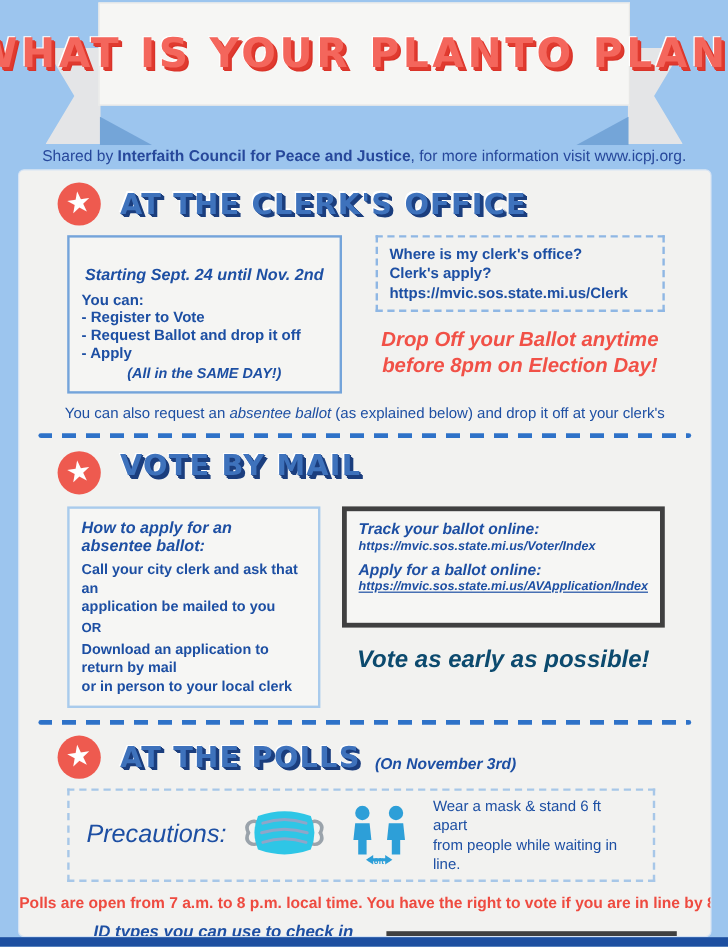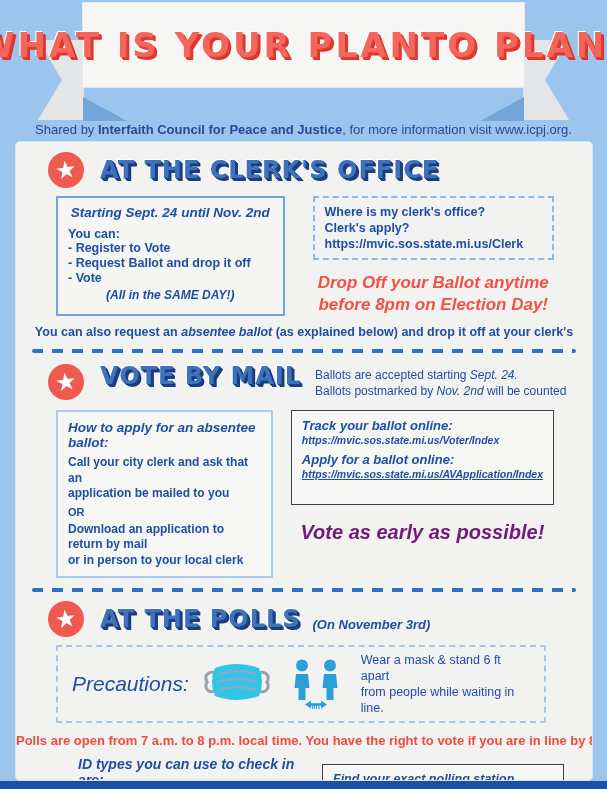--- a/index.html
+++ b/index.html
@@ -61,36 +61,36 @@
   .star-glyph { color:#ffffff; font-size:24px; line-height:24px; transform:rotate(-8deg); }
   .sec-title {
     font-family:"DejaVu Sans", sans-serif; font-weight:bold;
     font-size:24px; letter-spacing:1px; color:#3e72bc; white-space:nowrap;
     text-shadow:1px 1px 0 #1b3e7e, 2px 2px 0 #1b3e7e, 3px 3px 0 #1b3e7e, -1px -1px 0 #ffffff;
   }
   
   .s1-body { display:flex; margin:8px 38px 0 40px; gap:28px; }
   .clerk-box {
     width:234px; min-height:108px; background:#f5f5f3;
-    border:2px solid #74a4da; padding:7px 10px 8px 10px;
+    border:2px solid #74a4da; padding:23px 10px 8px 10px;
   }
   .clerk-box .box-title { font-size:13.5px; font-weight:bold; font-style:italic; text-align:center; margin-bottom:7px; }
   .clerk-box .intro { font-size:12.5px; font-weight:bold; }
   .clerk-box .item { font-size:12.5px; font-weight:bold; line-height:15px; }
   .clerk-box .note { font-size:12px; font-weight:bold; font-style:italic; text-align:center; margin-top:2px; }
   .s1-right { width:248px; }
   .dashed-box {
     border:2px dashed #8fb7e4; padding:6px 10px;
   }
   .dashed-box .line { font-size:12.5px; font-weight:bold; line-height:16px; }
   .dropoff {
     margin-top:12px; text-align:center; color:#f15147;
     font-size:17px; font-weight:bold; font-style:italic; line-height:22px; white-space:nowrap;
   }
-  .s1-footer { text-align:center; font-size:12.5px; font-weight:bold; margin-top:9px; }
+  .s1-footer { text-align:center; font-size:12.5px; font-weight:normal; margin-top:9px; }
   .s1-footer .em { font-style:italic; }
   
   .divider {
     height:4px; margin:10px 16px 0 16px;
     background:repeating-linear-gradient(90deg,#2e72c8 0 11px,transparent 11px 20px);
     border-radius:2px;
   }
   
   .s2 .sec-heading { margin:9px 0 4px 32px; align-items:flex-start; }
   .s2 .star-badge { margin-top:2px; }
@@ -99,27 +99,27 @@
   .s2-body { display:flex; margin:10px 38px 0 40px; gap:18px; }
   .mail-box {
     width:268px; min-height:116px; background:#f6f6f4;
     border:2px solid #a9cbec; padding:8px 10px; text-align:left;
   }
   .mail-box .box-title { font-size:13.5px; font-weight:bold; font-style:italic; margin-bottom:5px; }
   .mail-box .opt { font-size:12px; font-weight:bold; line-height:15.5px; }
   .mail-box .or { font-size:11px; font-weight:bold; margin:4px 0; }
   .s2-right { flex:1; }
   .solid-box {
-    border:1px solid #404040; background:#f6f6f4; padding:7px 10px;
+    border:4px solid #404040; background:#f6f6f4; padding:7px 10px;
   }
   .solid-box .lbl { font-size:13px; font-weight:bold; font-style:italic; line-height:16px; }
   .solid-box .url { font-size:10.5px; font-weight:bold; font-style:italic; line-height:13px; margin-bottom:5px; }
   .solid-box .url:last-child { margin-bottom:16px;text-decoration:underline; }
   .early {
-    margin-top:16px; text-align:center; color:#701a75;
+    margin-top:16px; text-align:center; color:#0c4a6e;
     font-size:20px; font-weight:bold; font-style:italic; white-space:nowrap;
   }
   
   .s3 .sec-heading { margin:9px 0 4px 32px; }
   .polls-note { margin-left:12px; font-size:13px; font-weight:bold; font-style:italic; padding-top:10px; }
   .precautions {
     margin:8px 46px 0 40px; border:2px dashed #a7c7e8;
     display:flex; align-items:center; padding:5px 14px; gap:14px; min-height:52px;
   }
   .precautions .label { font-size:21px; font-weight:normal; font-style:italic; white-space:nowrap; }
@@ -160,21 +160,21 @@
           <span class="star-glyph">★</span>
         </span>
       <span class="sec-title">AT THE CLERK'S OFFICE</span>
     </div>
     <div class="s1-body">
       <div class="clerk-box">
         <div class="box-title">Starting Sept. 24 until Nov. 2nd</div>
         <div class="intro">You can:</div>
         <div class="item">- Register to Vote</div>
         <div class="item">- Request Ballot and drop it off</div>
-        <div class="item">- Vote</div>
+        <div class="item">- Apply</div>
         <div class="note">(All in the SAME DAY!)</div>
       </div>
       <div class="s1-right">
         <div class="dashed-box">
           <div class="line">Where is my clerk's office?</div>
           <div class="line">Clerk's apply?</div>
           <div class="line">https://mvic.sos.state.mi.us/Clerk</div>
         </div>
         <div class="dropoff">
           <div>Drop Off your Ballot anytime</div>
@@ -186,24 +186,20 @@
   </div>
 
   <div class="divider"></div>
 
   <div class="s2">
     <div class="sec-heading">
       <span class="star-badge">
           <span class="star-glyph">★</span>
         </span>
       <span class="sec-title">VOTE BY MAIL</span>
-      <span class="heading-note">
-        <span>Ballots are accepted starting </span><span class="em">Sept. 24.</span><br>
-        <span>Ballots postmarked by </span><span class="em">Nov. 2nd</span><span> will be counted</span>
-      </span>
     </div>
     <div class="s2-body">
       <div class="mail-box">
         <div class="box-title">How to apply for an absentee ballot:</div>
         <div class="opt"><span>Call your city clerk and ask that an</span><br><span>application be mailed to you</span></div>
         <div class="or">OR</div>
         <div class="opt"><span>Download an application to return by mail</span><br><span>or in person to your local clerk</span></div>
       </div>
       <div class="s2-right">
         <div class="solid-box">

